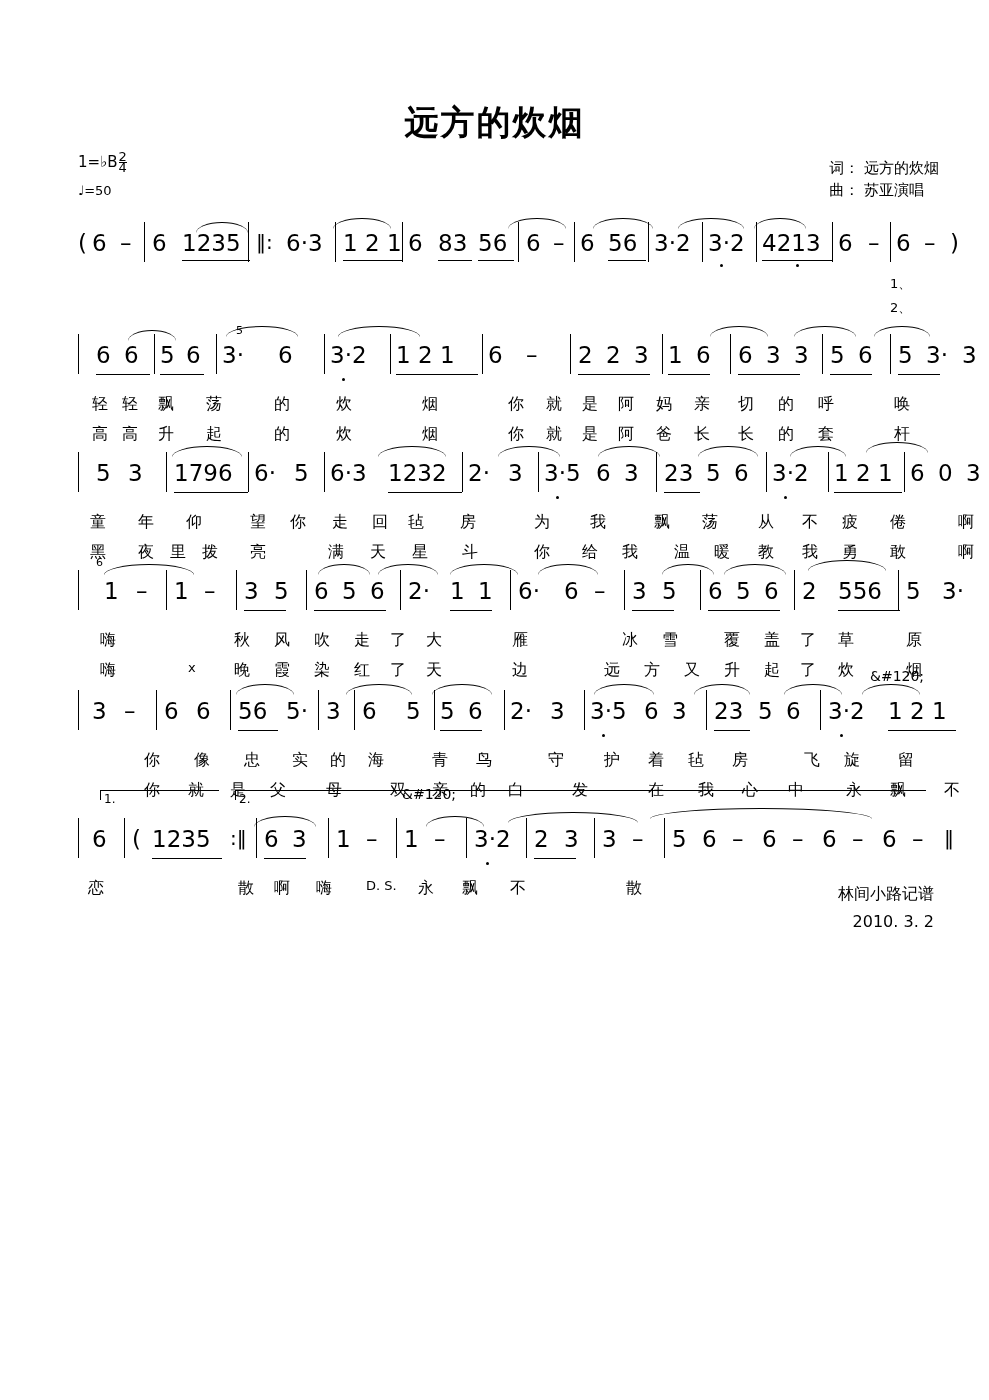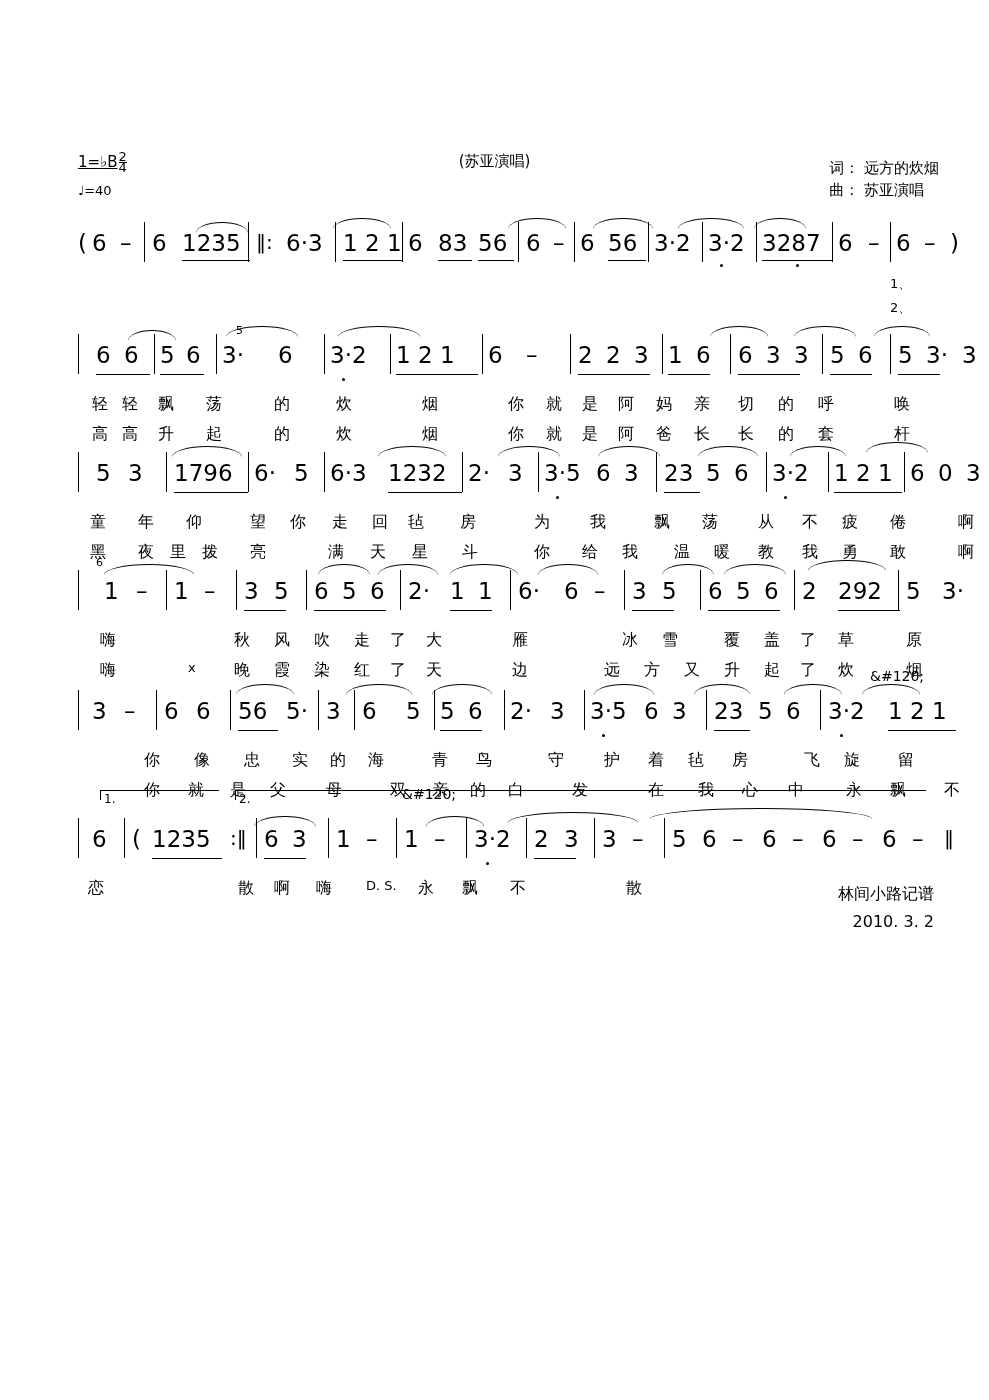--- a/index.html
+++ b/index.html
@@ -56,21 +56,21 @@
 
   
   .keyblock {
     position: absolute;
     left: 78px;
     top: 152px;
     font-family: "DejaVu Sans", sans-serif;
     font-size: 15px;
     line-height: 15px;
   }
-  .keyline { white-space: nowrap; text-decoration: underline; }
+  .keyline { white-space: nowrap; }
   .keyline .frac {
     display: inline-block;
     vertical-align: middle;
     text-align: center;
     line-height: 10px;
     font-size: 13px;
     margin-left: 1px;
   }
   .keyline .frac b { display: block; font-weight: normal; }
   .keyline .frac .den { border-top: 1px solid #000; }
@@ -156,34 +156,34 @@
     position: absolute;
     font-size: 11px;
     font-family: "DejaVu Sans", sans-serif;
   }
 </style>
 </head>
 <body>
 
 <div class="sheet">
 
-  <div class="subtitle">(苏亚演唱)</div>
+  <div class="title">远方的炊烟</div>
   <div class="credits">
     <div>词： 远方的炊烟</div>
     <div>曲： 苏亚演唱</div>
   </div>
 
   <div class="keyblock">
     <div class="keyline">
       <span>1=</span><span>♭B</span><span class="frac">
         <b>2</b>
         <b class="den">4</b>
       </span>
     </div>
-    <div class="tempo">♩=40</div>
+    <div class="tempo">♩=50</div>
   </div>
 
   <div class="system" style="top:222px;">
 
     <div class="slur" style="left:118px; top:0px; width:52px;"></div>
     <div class="slur" style="left:255px; top:-4px; width:58px;"></div>
     <div class="slur" style="left:430px; top:-4px; width:58px;"></div>
     <div class="slur" style="left:515px; top:-4px; width:60px;"></div>
     <div class="slur" style="left:600px; top:-4px; width:66px;"></div>
     <div class="slur" style="left:676px; top:-4px; width:52px;"></div>
@@ -199,21 +199,21 @@
       <span class="n" style="left:265px;">1 2 1</span>
       <span class="n" style="left:330px;">6</span>
       <span class="n" style="left:360px;">83</span>
       <span class="n" style="left:400px;">56</span>
       <span class="n" style="left:448px;">6</span>
       <span class="n" style="left:475px;">–</span>
       <span class="n" style="left:502px;">6</span>
       <span class="n" style="left:530px;">56</span>
       <span class="n" style="left:576px;">3·2</span>
       <span class="n" style="left:630px;">3·2</span>
-      <span class="n" style="left:684px;">3287</span>
+      <span class="n" style="left:684px;">4213</span>
       <span class="n" style="left:760px;">6</span>
       <span class="n" style="left:790px;">–</span>
       <span class="n" style="left:818px;">6</span>
       <span class="n" style="left:846px;">–</span>
       <span class="n" style="left:872px;">)</span>
 
       <div class="underline" style="left:104px; top:30px; width:68px;"></div>
       <div class="underline" style="left:265px; top:30px; width:60px;"></div>
       <div class="underline" style="left:360px; top:30px; width:34px;"></div>
       <div class="underline" style="left:400px; top:30px; width:36px;"></div>
@@ -454,21 +454,21 @@
       <span class="n" style="left:400px;">1</span>
       <span class="n" style="left:440px;">6·</span>
       <span class="n" style="left:486px;">6</span>
       <span class="n" style="left:516px;">–</span>
       <span class="n" style="left:554px;">3</span>
       <span class="n" style="left:584px;">5</span>
       <span class="n" style="left:630px;">6</span>
       <span class="n" style="left:658px;">5</span>
       <span class="n" style="left:686px;">6</span>
       <span class="n" style="left:724px;">2</span>
-      <span class="n" style="left:760px;">292</span>
+      <span class="n" style="left:760px;">556</span>
       <span class="n" style="left:828px;">5</span>
       <span class="n" style="left:864px;">3·</span>
       <div class="underline" style="left:166px; top:32px; width:42px;"></div>
       <div class="underline" style="left:236px; top:32px; width:72px;"></div>
       <div class="underline" style="left:372px; top:32px; width:42px;"></div>
       <div class="underline" style="left:554px; top:32px; width:42px;"></div>
       <div class="underline" style="left:630px; top:32px; width:72px;"></div>
       <div class="underline" style="left:760px; top:32px; width:62px;"></div>
     </div>
 

